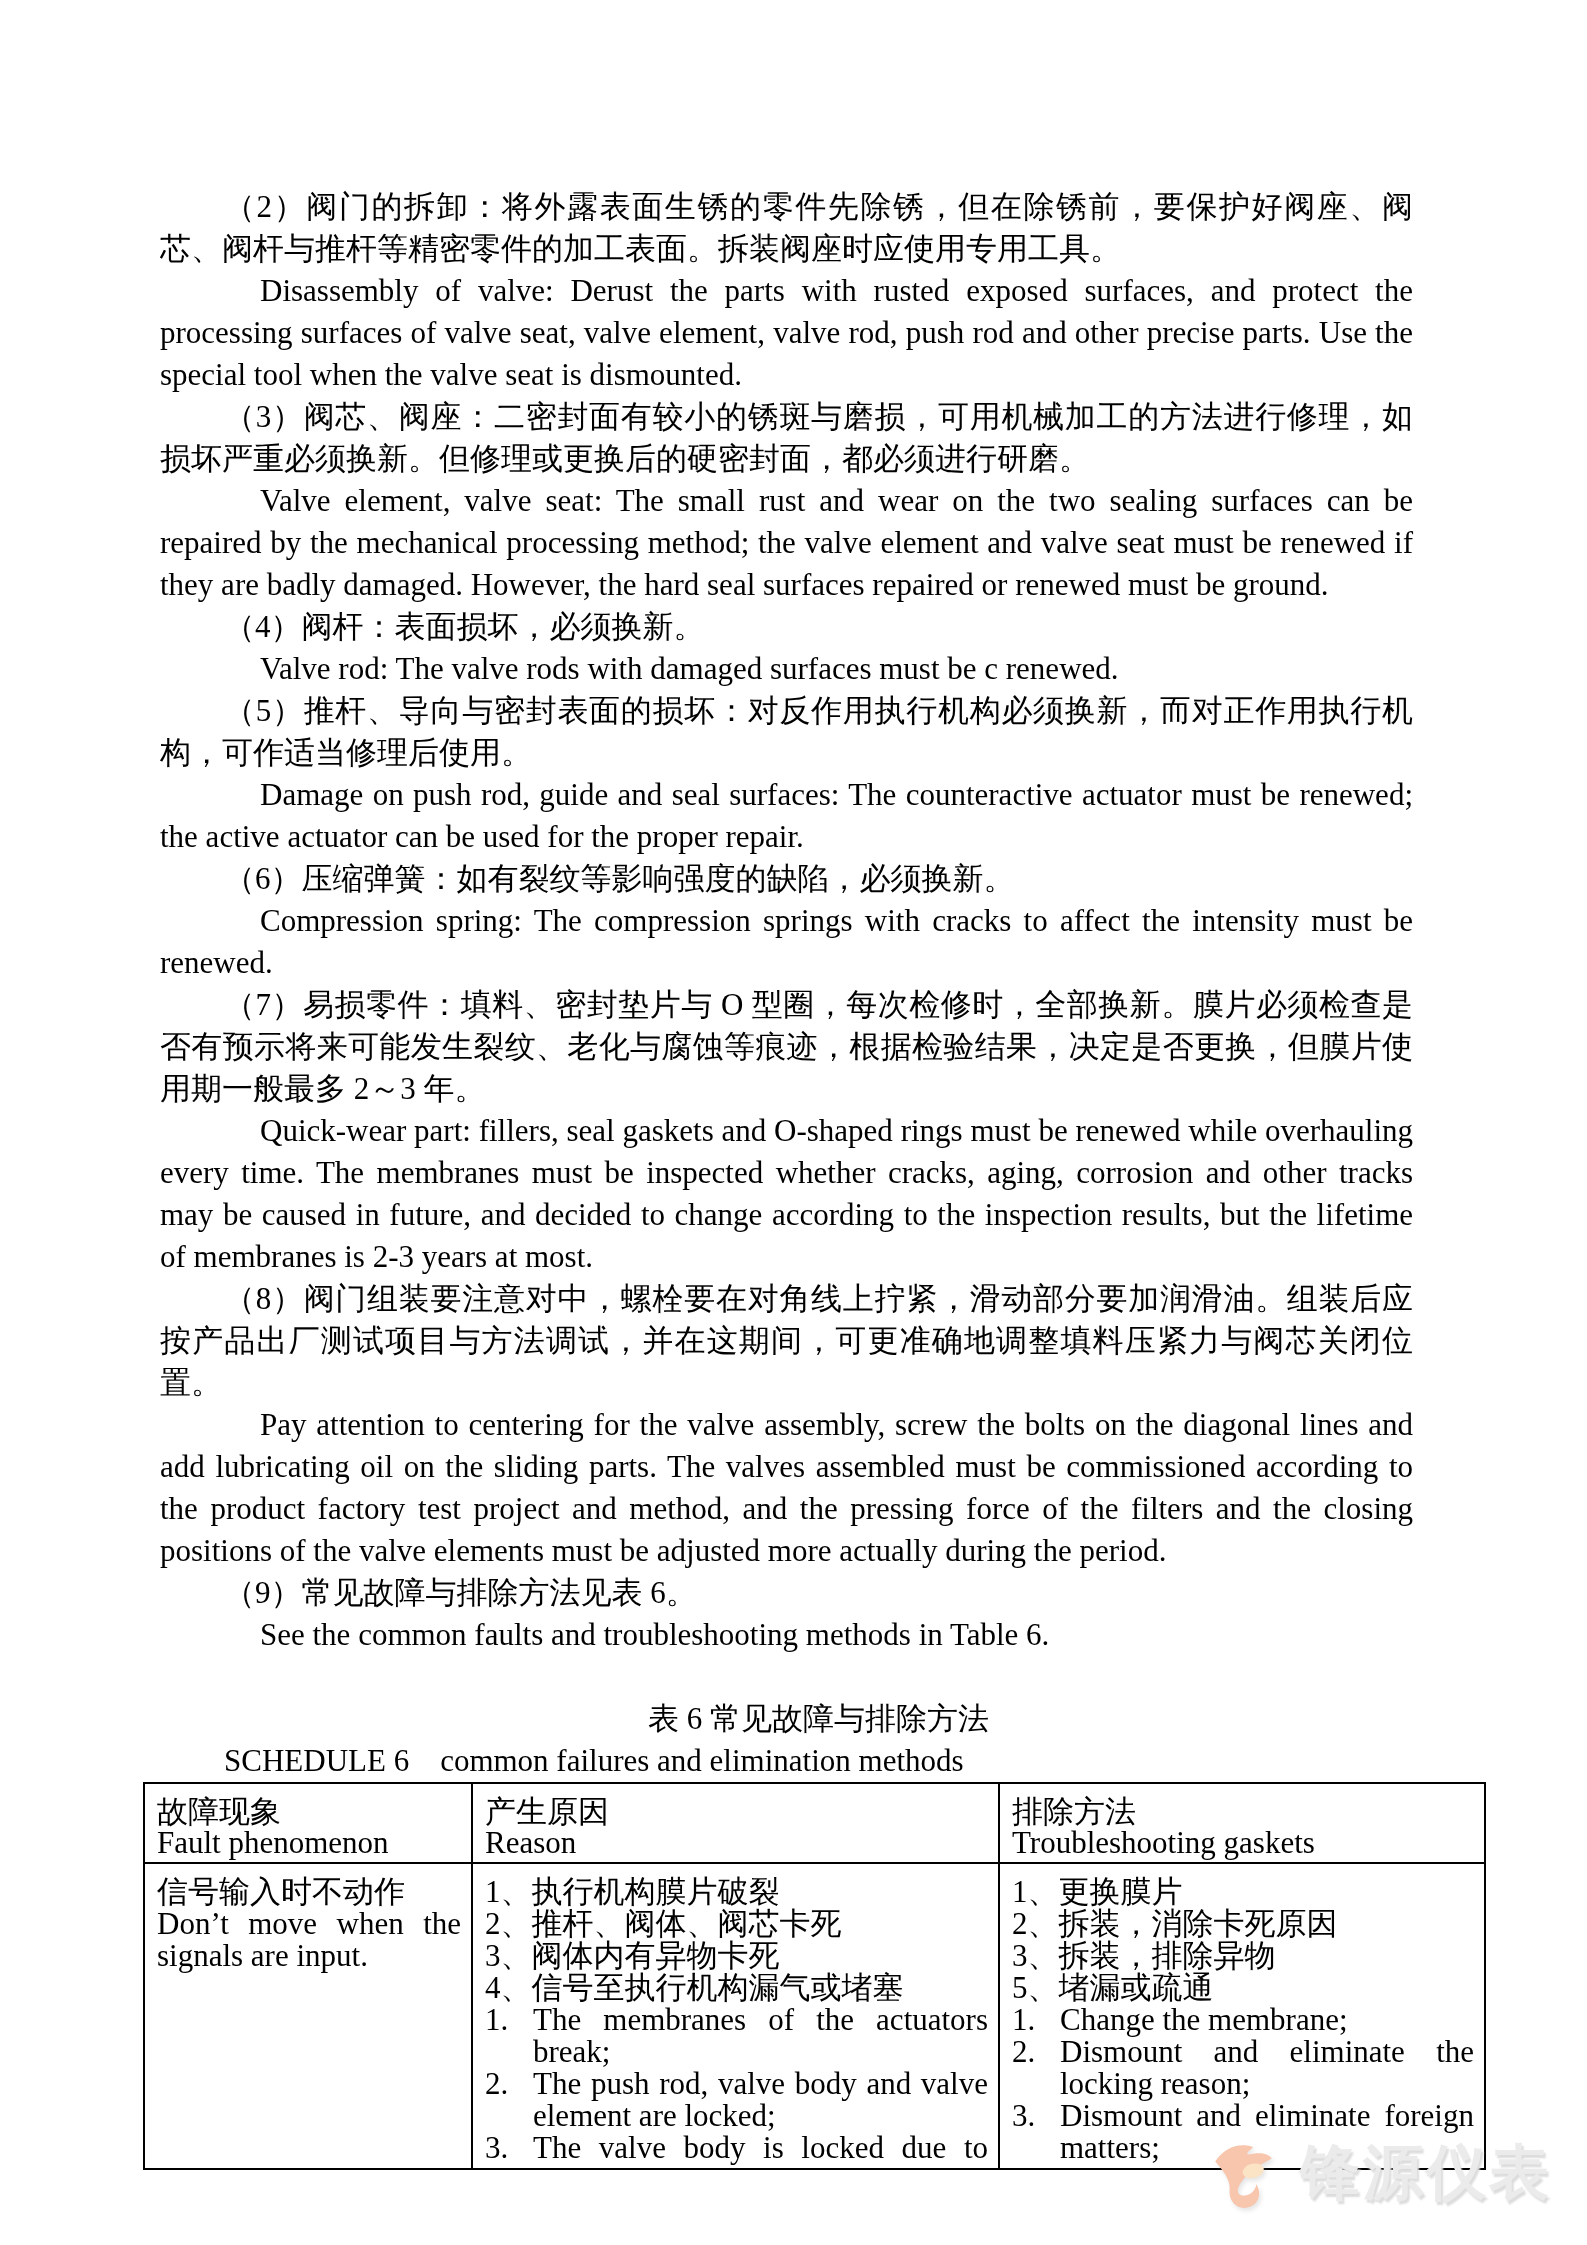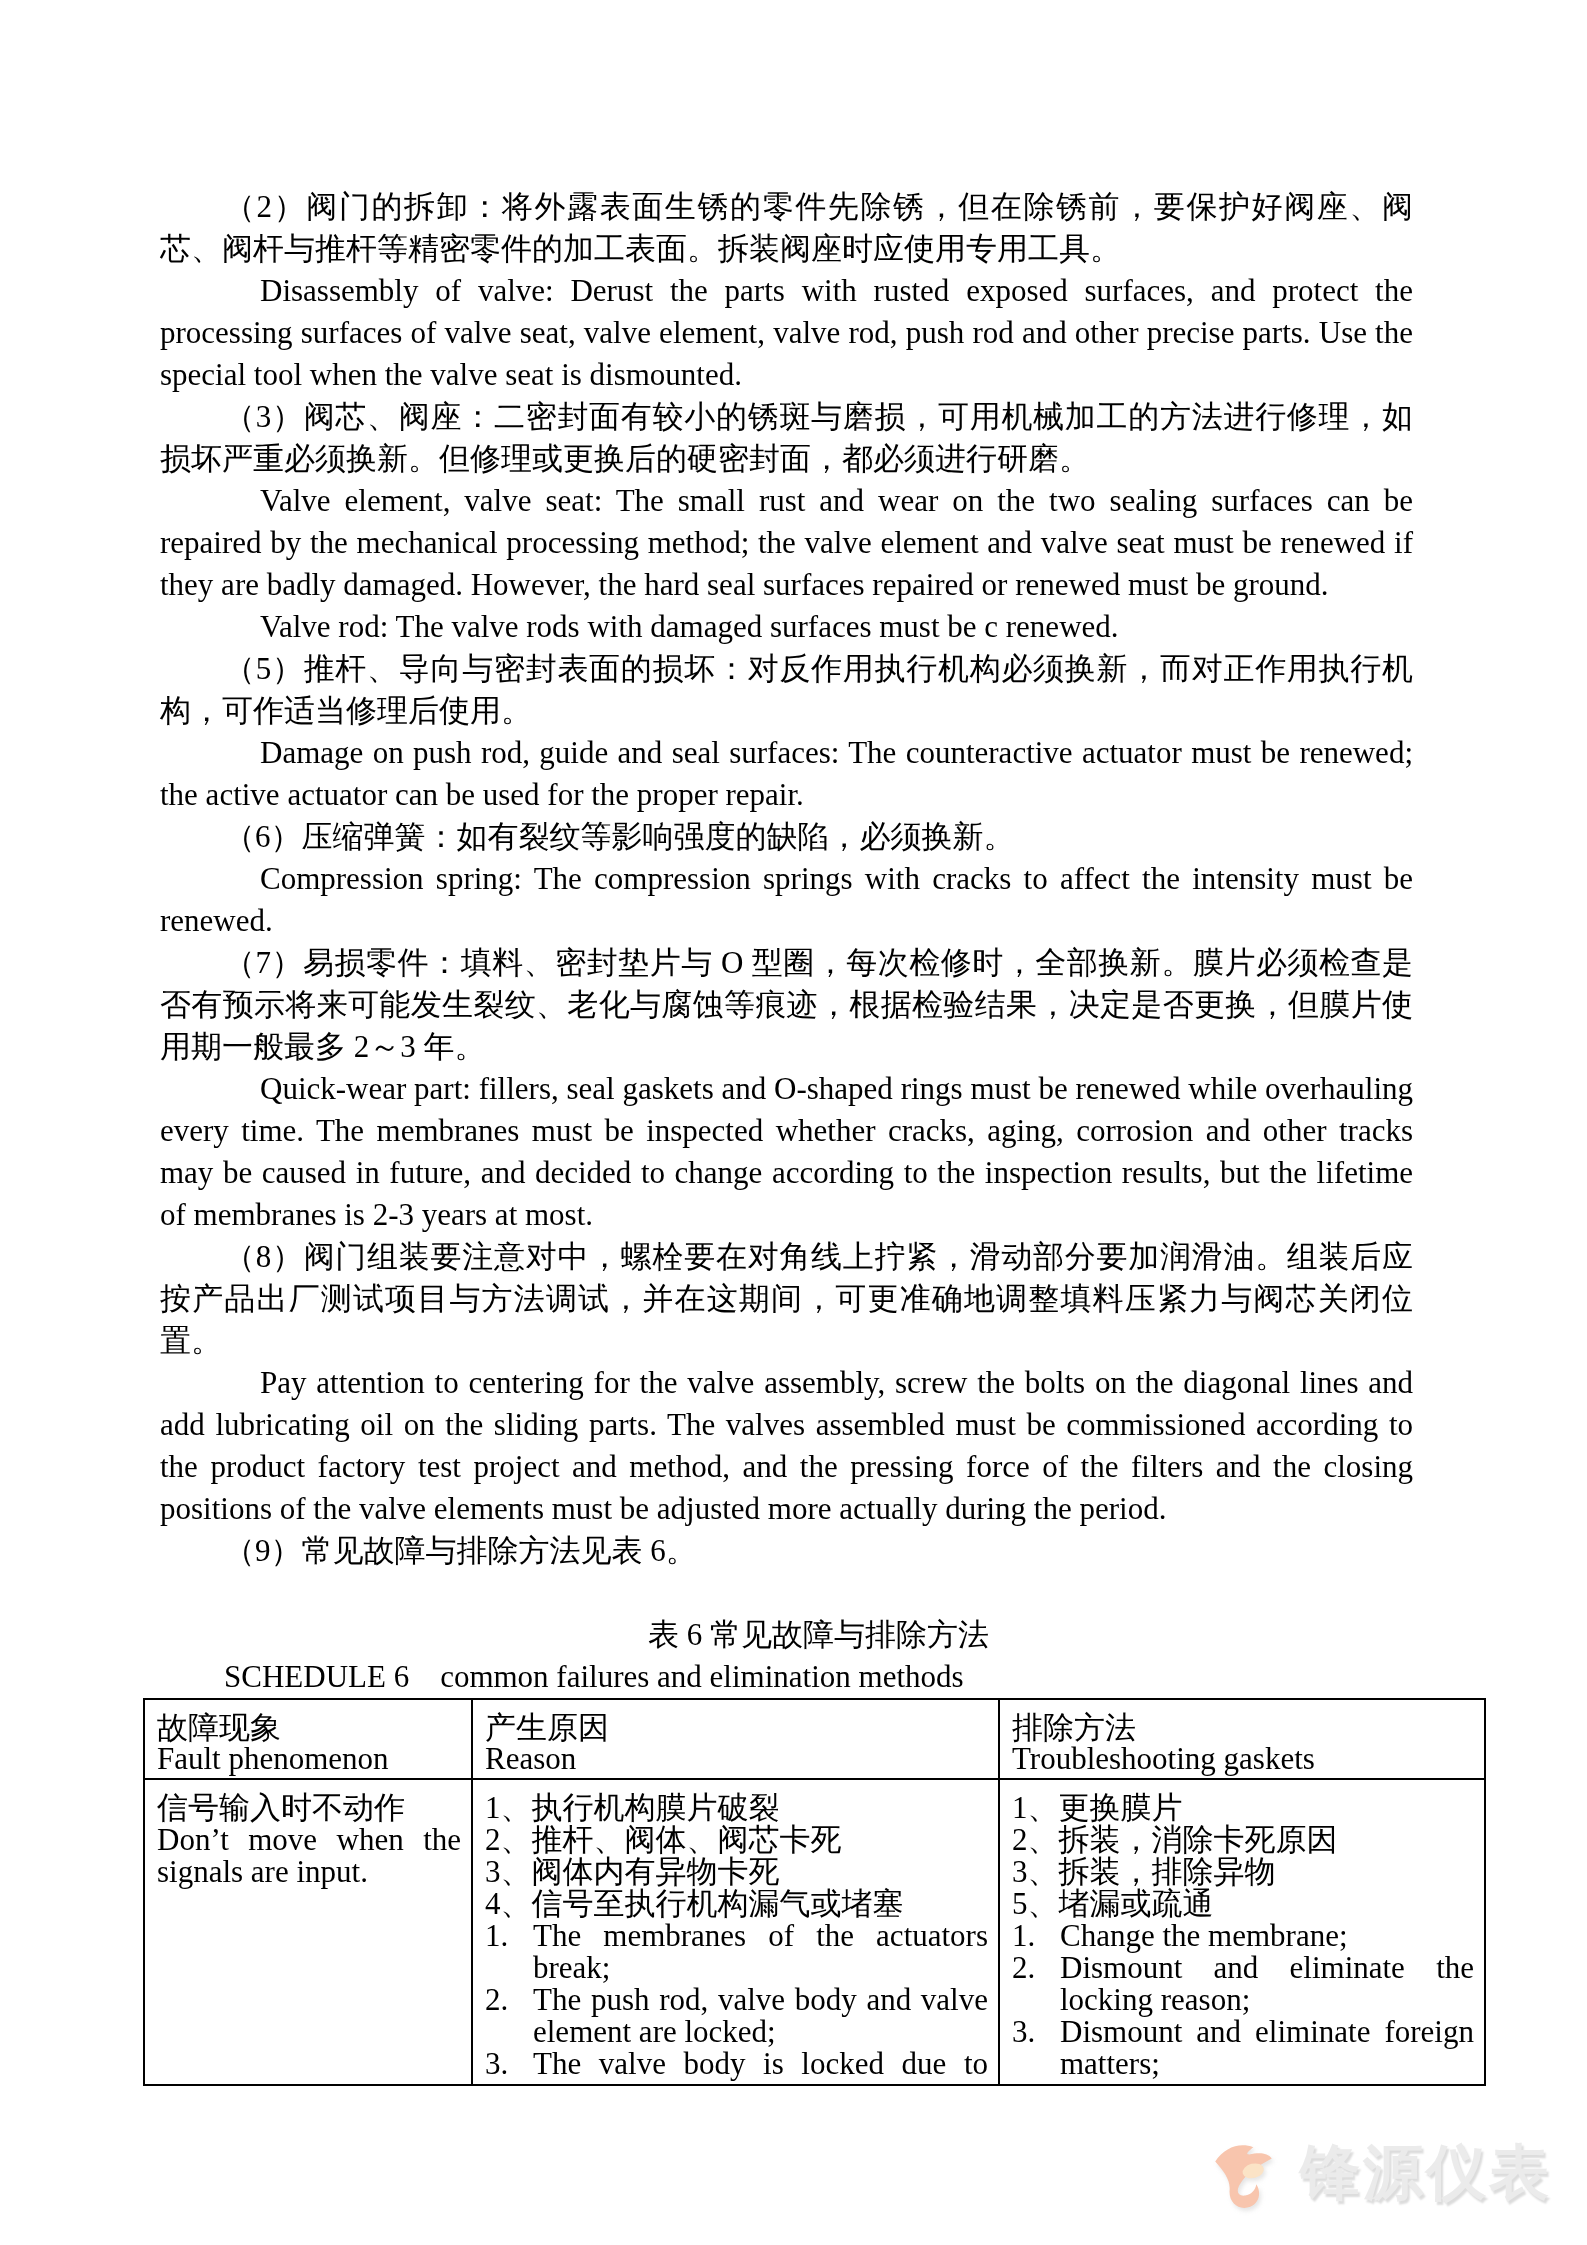--- a/index.html
+++ b/index.html
@@ -80,30 +80,32 @@
 </head>
 <body>
 
 <div class="page">
   <div class="content">
 
     <div class="para zh">（2）阀门的拆卸：将外露表面生锈的零件先除锈，但在除锈前，要保护好阀座、阀芯、阀杆与推杆等精密零件的加工表面。拆装阀座时应使用专用工具。</div>
     <div class="para en">Disassembly of valve: Derust the parts with rusted exposed surfaces, and protect the processing surfaces of valve seat, valve element, valve rod, push rod and other precise parts. Use the special tool when the valve seat is dismounted.</div>
     <div class="para zh">（3）阀芯、阀座：二密封面有较小的锈斑与磨损，可用机械加工的方法进行修理，如损坏严重必须换新。但修理或更换后的硬密封面，都必须进行研磨。</div>
     <div class="para en">Valve element, valve seat: The small rust and wear on the two sealing surfaces can be repaired by the mechanical processing method; the valve element and valve seat must be renewed if they are badly damaged. However, the hard seal surfaces repaired or renewed must be ground.</div>
+    <div class="para zh">（4）阀杆：表面损坏，必须换新。</div>
     <div class="para en">Valve rod: The valve rods with damaged surfaces must be c renewed.</div>
     <div class="para zh">（5）推杆、导向与密封表面的损坏：对反作用执行机构必须换新，而对正作用执行机构，可作适当修理后使用。</div>
     <div class="para en">Damage on push rod, guide and seal surfaces: The counteractive actuator must be renewed; the active actuator can be used for the proper repair.</div>
     <div class="para zh">（6）压缩弹簧：如有裂纹等影响强度的缺陷，必须换新。</div>
     <div class="para en">Compression spring: The compression springs with cracks to affect the intensity must be renewed.</div>
     <div class="para zh">（7）易损零件：填料、密封垫片与 O 型圈，每次检修时，全部换新。膜片必须检查是否有预示将来可能发生裂纹、老化与腐蚀等痕迹，根据检验结果，决定是否更换，但膜片使用期一般最多 2～3 年。</div>
     <div class="para en">Quick-wear part: fillers, seal gaskets and O-shaped rings must be renewed while overhauling every time. The membranes must be inspected whether cracks, aging, corrosion and other tracks may be caused in future, and decided to change according to the inspection results, but the lifetime of membranes is 2-3 years at most.</div>
     <div class="para zh">（8）阀门组装要注意对中，螺栓要在对角线上拧紧，滑动部分要加润滑油。组装后应按产品出厂测试项目与方法调试，并在这期间，可更准确地调整填料压紧力与阀芯关闭位置。</div>
     <div class="para en">Pay attention to centering for the valve assembly, screw the bolts on the diagonal lines and add lubricating oil on the sliding parts. The valves assembled must be commissioned according to the product factory test project and method, and the pressing force of the filters and the closing positions of the valve elements must be adjusted more actually during the period.</div>
     <div class="para zh">（9）常见故障与排除方法见表 6。</div>
+    <div class="para en">See the common faults and troubleshooting methods in Table 6.</div>
 
     <div class="caption-zh">表 6 常见故障与排除方法</div>
     <div class="caption-en">SCHEDULE 6    common failures and elimination methods</div>
 
     <table class="fault">
       <colgroup>
         <col style="width:328px">
         <col style="width:527px">
         <col style="width:486px">
       </colgroup>

